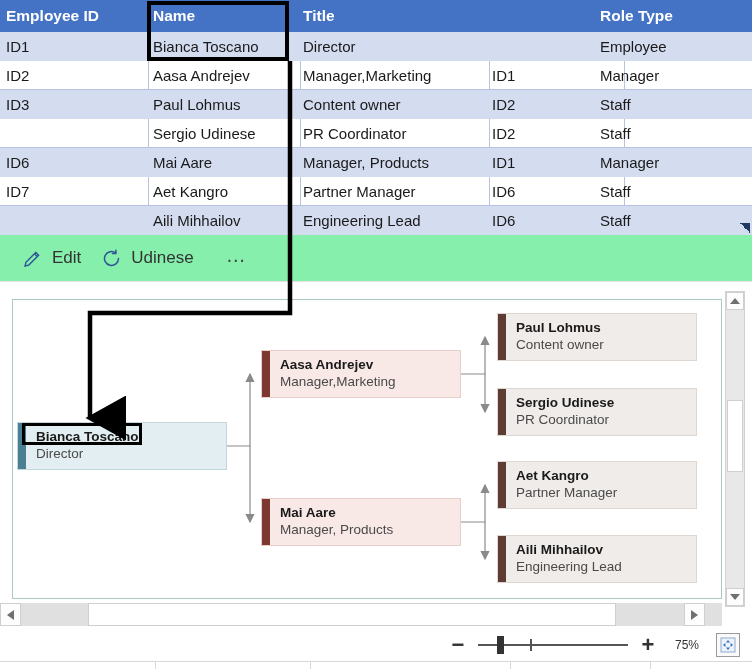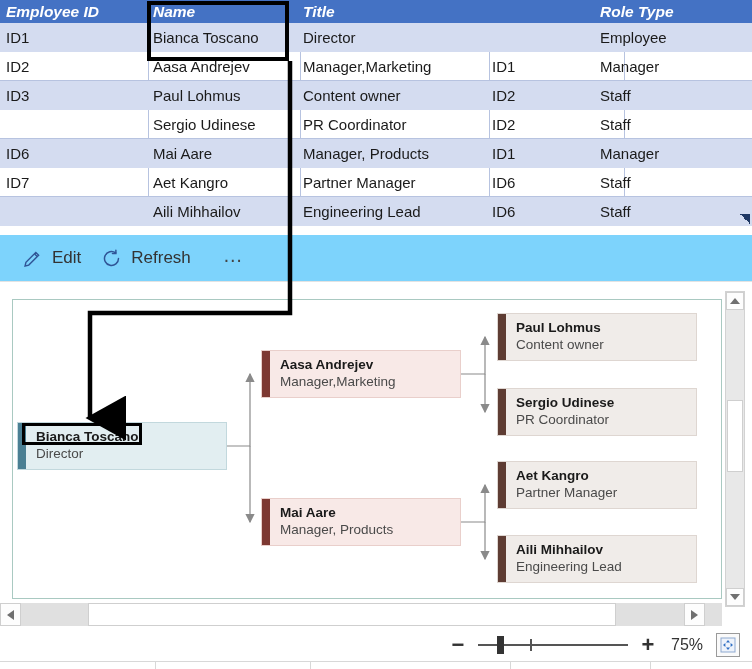--- a/index.html
+++ b/index.html
@@ -11,22 +11,21 @@
     -webkit-font-smoothing:antialiased;
     overflow:hidden;
   }
   #root{position:relative;width:752px;height:669px;}
 
   
   .tbl{position:absolute;left:0;top:0;width:752px;}
   .tbl-row{position:relative;height:29px;width:752px;box-sizing:border-box;}
   .tbl-head{
     background:#4472c4;color:#ffffff;font-weight:bold;font-size:15.5px;
-    height:23px;
-    font-style:italic;
+    height:32px;
   }
   .tbl-row.alt{background:#d4dcf0;}
   .tbl-row.plain{background:#ffffff;}
   .tbl-row.plain:after{
     content:"";position:absolute;left:0;right:0;bottom:0;height:1px;background:#b7c3e0;
   }
   .cell{
     position:absolute;top:0;bottom:0;
     display:flex;align-items:center;
     font-size:15px;color:#1a1a1a;
@@ -49,21 +48,21 @@
   
   .tbl-handle{
     position:absolute;right:2px;bottom:2px;width:10px;height:10px;
     background:
       linear-gradient(225deg,#1f3864 0 50%,transparent 50% 100%);
   }
 
   
   .toolbar{
     position:absolute;left:0;top:235px;width:752px;height:46px;
-    background:#7dd3fc;display:flex;align-items:center;
+    background:#86efac;display:flex;align-items:center;
     border-bottom:1px solid #e3e3e3;
   }
   .tb-btn{
     display:flex;align-items:center;gap:9px;
     margin-left:20px;cursor:pointer;user-select:none;
   }
   .tb-btn:first-child{margin-left:22px;}
   .tb-label{font-size:17px;color:#333;}
   .tb-ico{width:21px;height:21px;display:block;}
   .tb-more{
@@ -152,21 +151,21 @@
   .zb-minus,.zb-plus{
     font-size:22px;color:#333;cursor:pointer;user-select:none;
     width:20px;text-align:center;font-weight:bold;line-height:20px;
   }
   .zb-slider{
     position:relative;width:150px;height:20px;margin:0 10px;cursor:pointer;
   }
   .zb-track{position:absolute;left:0;right:0;top:9px;height:2px;background:#555;}
   .zb-tick{position:absolute;left:52px;top:4px;width:2px;height:12px;background:#555;}
   .zb-handle{position:absolute;left:19px;top:1px;width:7px;height:18px;background:#333;cursor:pointer;}
-  .zb-pct{font-size:16px;color:#333;width:46px;text-align:center;margin:0 6px;}
+  .zb-pct{font-size:12px;color:#333;width:46px;text-align:center;margin:0 6px;}
   .zb-fit{
     width:22px;height:22px;border:1px solid #9a9a9a;background:#fafafa;
     display:flex;align-items:center;justify-content:center;margin-right:12px;cursor:pointer;
   }
 
   .statusline{
     position:absolute;left:0;top:661px;width:752px;height:8px;
     border-top:1px solid #d8d8d8;
   }
   .statusline i{position:absolute;top:0;bottom:0;width:1px;background:#d8d8d8;}
@@ -258,21 +257,21 @@
       </span>
       <span class="tb-label">Edit</span>
     </div>
     <div class="tb-btn">
       <span class="tb-ico">
         <svg viewBox="0 0 24 24" width="21" height="21" fill="none" stroke="#2f5496" stroke-width="1.7" stroke-linecap="round">
           <path d="M20 12a8 8 0 1 1-3.2-6.4"></path>
           <path d="M17 2.5V6.3h-3.9"></path>
         </svg>
       </span>
-      <span class="tb-label">Refresh</span>
+      <span class="tb-label">Udinese</span>
     </div>
     <div class="tb-more">…</div>
   </div>
 
   <div class="canvas-wrap">
     <svg class="links">
       <defs>
         <marker id="ah" markerWidth="8" markerHeight="8" refX="7" refY="4" orient="auto">
           <path d="M0,0 L8,4 L0,8 z" fill="#8a8a8a"></path>
         </marker>

